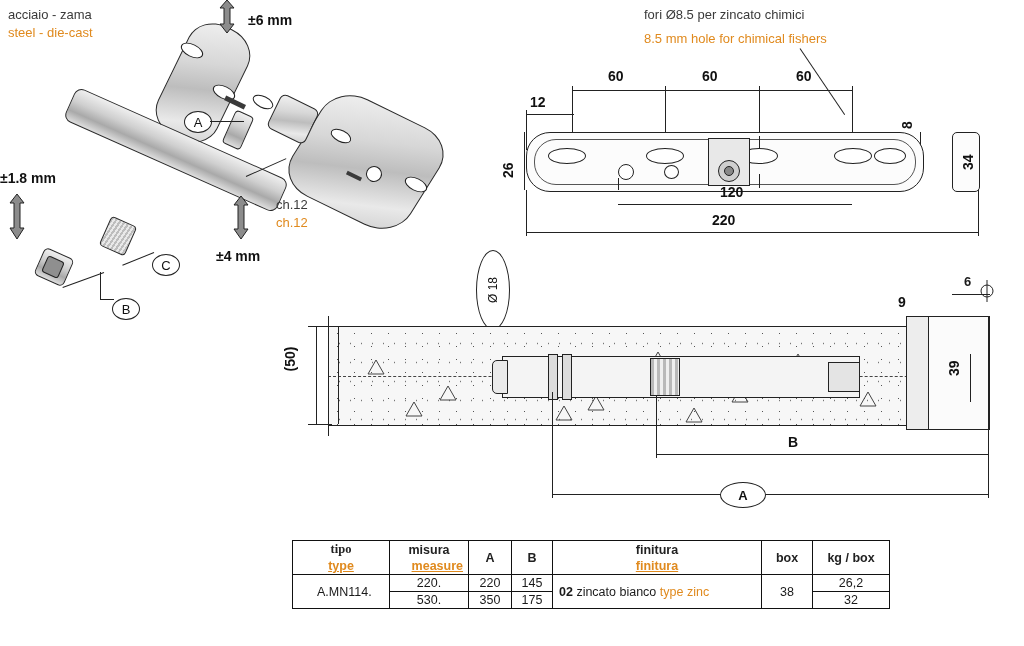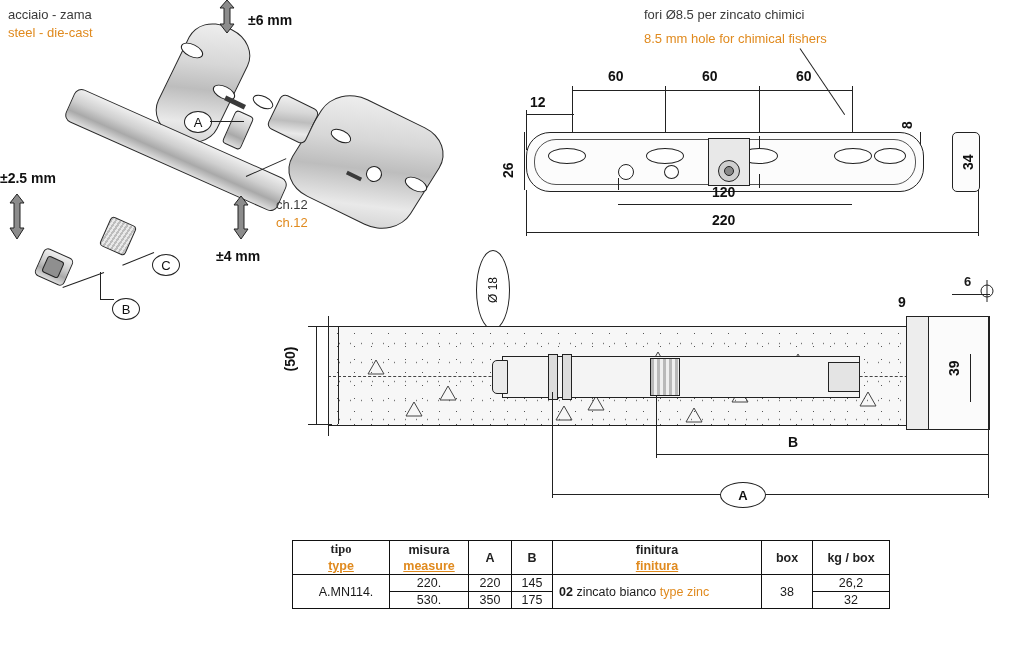--- a/index.html
+++ b/index.html
@@ -148,21 +148,21 @@
 
   <div class="abs ln h1" style="left:246px; top:176px; width:44px; transform:rotate(-24deg); transform-origin:left center;"></div>
   <div class="abs lbl lbl-it" style="left:276px; top:198px;">ch.12</div>
   <div class="abs lbl lbl-en" style="left:276px; top:216px;">ch.12</div>
 
   <svg class="abs" width="26" height="34" style="left:214px; top:0px;">
     <polygon points="13,0 20,8 16,8 16,24 20,24 13,33 6,24 10,24 10,8 6,8" fill="#8c8c8c" stroke="#222" stroke-width="1"></polygon>
   </svg>
   <div class="abs dimb" style="left:248px; top:12px;">±6 mm</div>
 
-  <div class="abs dimb" style="left:0px; top:170px;">±2.5 mm</div>
+  <div class="abs dimb" style="left:0px; top:170px;">±1.8 mm</div>
   <svg class="abs" width="26" height="46" style="left:4px; top:194px;">
     <polygon points="13,0 20,9 16,9 16,34 20,34 13,45 6,34 10,34 10,9 6,9" fill="#8c8c8c" stroke="#222" stroke-width="1"></polygon>
   </svg>
 
   <svg class="abs" width="26" height="44" style="left:228px; top:196px;">
     <polygon points="13,0 20,9 16,9 16,33 20,33 13,43 6,33 10,33 10,9 6,9" fill="#8c8c8c" stroke="#222" stroke-width="1"></polygon>
   </svg>
   <div class="abs dimb" style="left:216px; top:248px;">±4 mm</div>
 </div>
 
@@ -209,21 +209,21 @@
   <div class="abs hole-ell" style="left:224px; top:106px; width:8px; height:8px; background:#888;"></div>
 
   <div class="abs ln v1" style="left:118px; top:118px; height:12px;"></div>
   <div class="abs ln v1" style="left:259px; top:76px; height:12px;"></div>
   <div class="abs ln v1" style="left:259px; top:114px; height:14px;"></div>
 
   <div class="abs" style="left:452px; top:72px; width:26px; height:58px; border:1px solid #222; background:#fcfcfc; border-radius:5px;"></div>
   <div class="abs dimb rot90" style="left:458px; top:92px; width:20px;">34</div>
 
   <div class="abs ln h1" style="left:118px; top:144px; width:234px;"></div>
-  <div class="abs dimb" style="left:212px; top:124px;">120</div>
+  <div class="abs dimb" style="left:220px; top:124px;">120</div>
 
   <div class="abs ln h1" style="left:26px; top:172px; width:452px;"></div>
   <div class="abs ln v1" style="left:26px; top:130px; height:46px;"></div>
   <div class="abs ln v1" style="left:478px; top:130px; height:46px;"></div>
   <div class="abs dimb" style="left:212px; top:152px;">220</div>
 </div>
 
 <div class="abs" style="left:280px; top:250px; width:720px; height:270px;">
 
   <div class="abs callout" style="left:196px; top:0px; width:32px; height:78px; border-radius:50%/50%;">
@@ -304,25 +304,25 @@
       <td rowspan="1" class="hdr-it" style="width:86px; border-bottom:none;font-family:Liberation Serif, serif;">tipo</td>
       <td class="hdr-it" style="width:68px; border-bottom:none;">misura</td>
       <td rowspan="2" class="hdr-it" style="width:32px;">A</td>
       <td rowspan="2" class="hdr-it" style="width:30px;">B</td>
       <td class="hdr-it" style="width:198px; border-bottom:none;">finitura</td>
       <td rowspan="2" class="hdr-it" style="width:40px;">box</td>
       <td rowspan="2" class="hdr-it" style="width:66px;">kg / box</td>
     </tr>
     <tr>
       <td class="hdr-en" style="border-top:none;">type</td>
-      <td class="hdr-en" style="border-top:none;">measure</td>
+      <td class="hdr-en" style="border-top:none;text-align:right;">measure</td>
       <td class="hdr-en" style="border-top:none;">finitura</td>
     </tr>
     <tr>
-      <td rowspan="2" style="text-align:center; padding-left:15px;">A.MN114.</td>
+      <td rowspan="2" style="text-align:left; padding-left:24px;">A.MN114.</td>
       <td class="nb">220.</td>
       <td>220</td>
       <td>145</td>
       <td rowspan="2" style="text-align:left; padding-left:6px;">
         <span class="nb">02</span>
         <span>zincato bianco</span>
         <span class="or">type zinc</span>
       </td>
       <td rowspan="2">38</td>
       <td>26,2</td>

